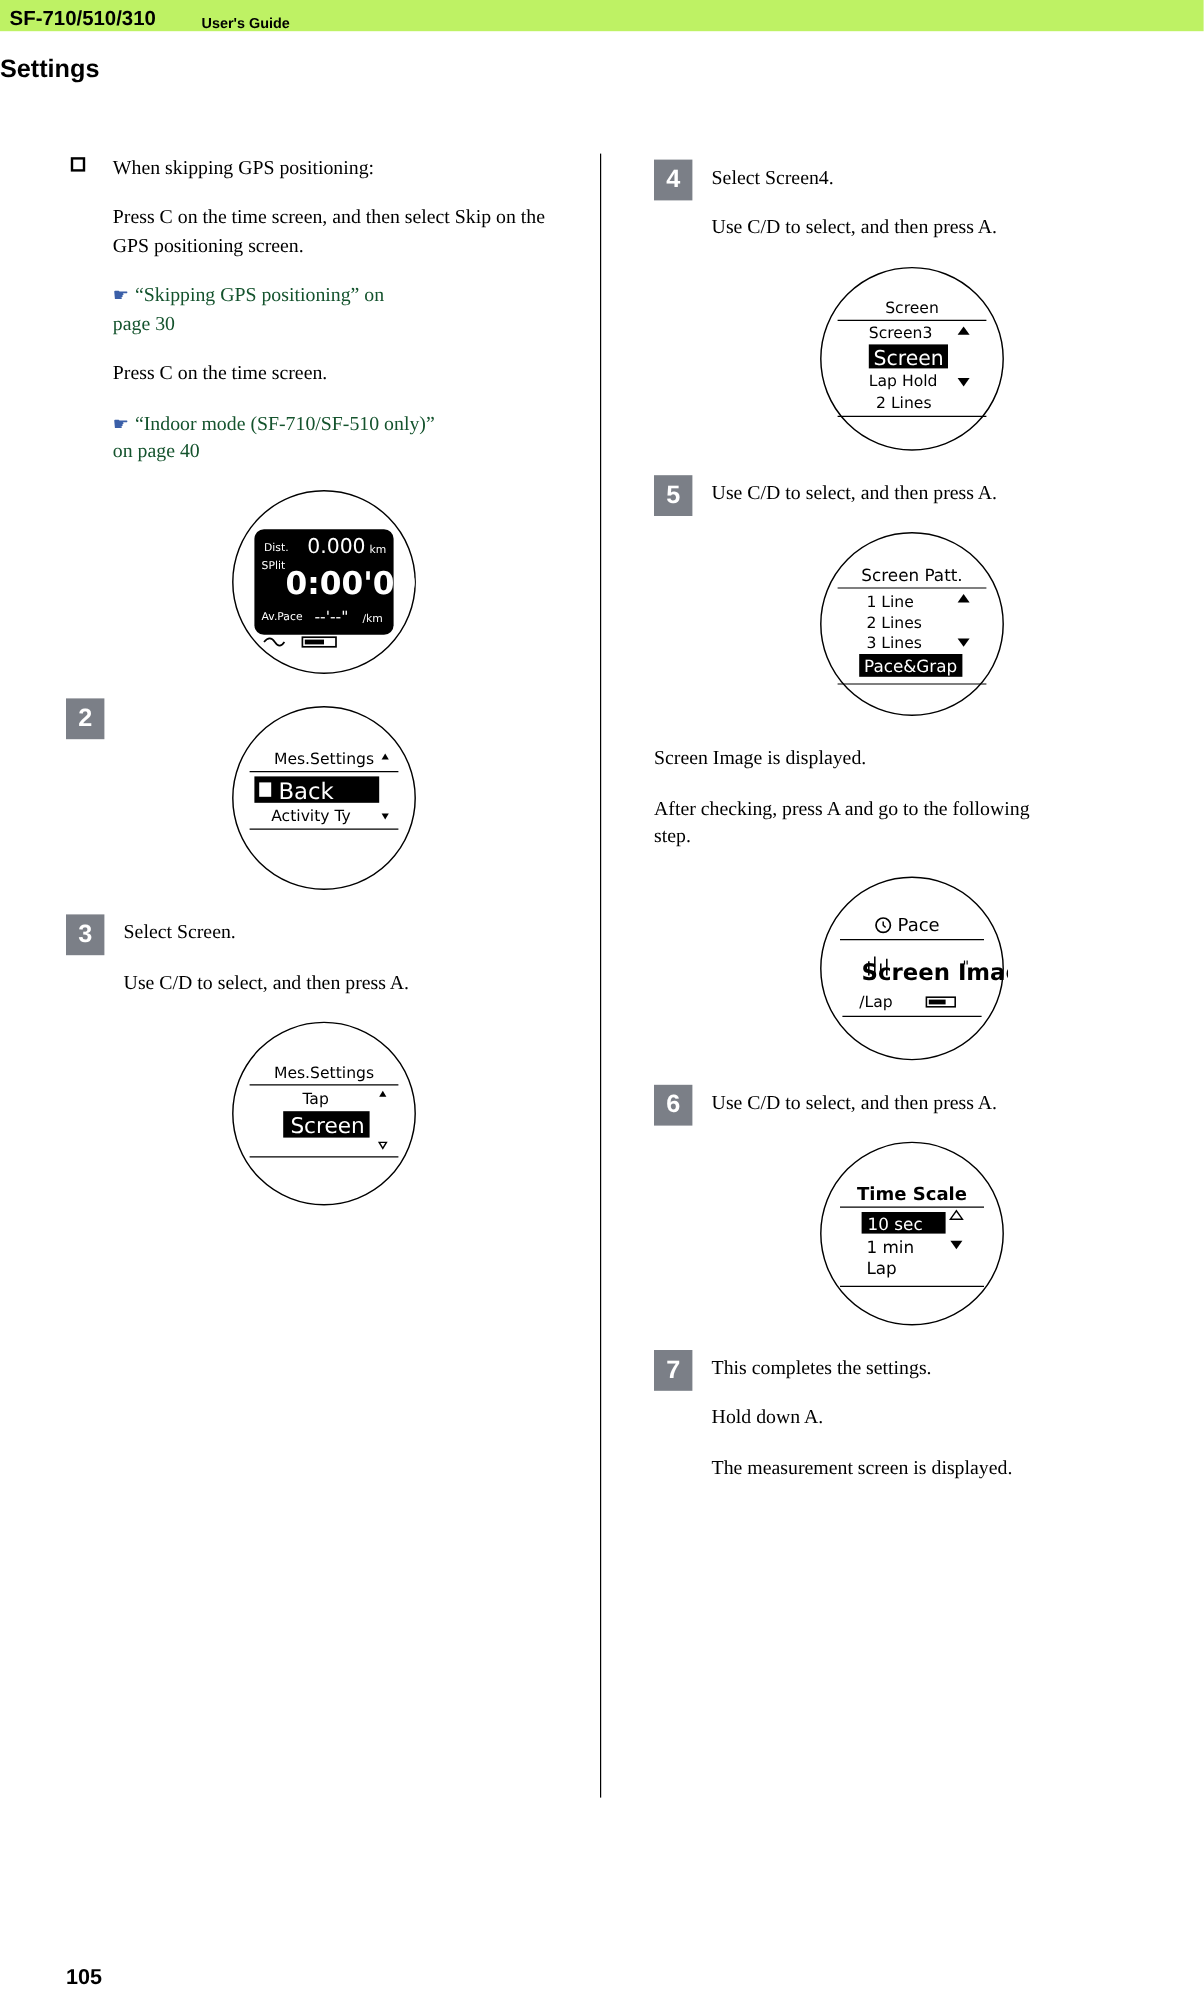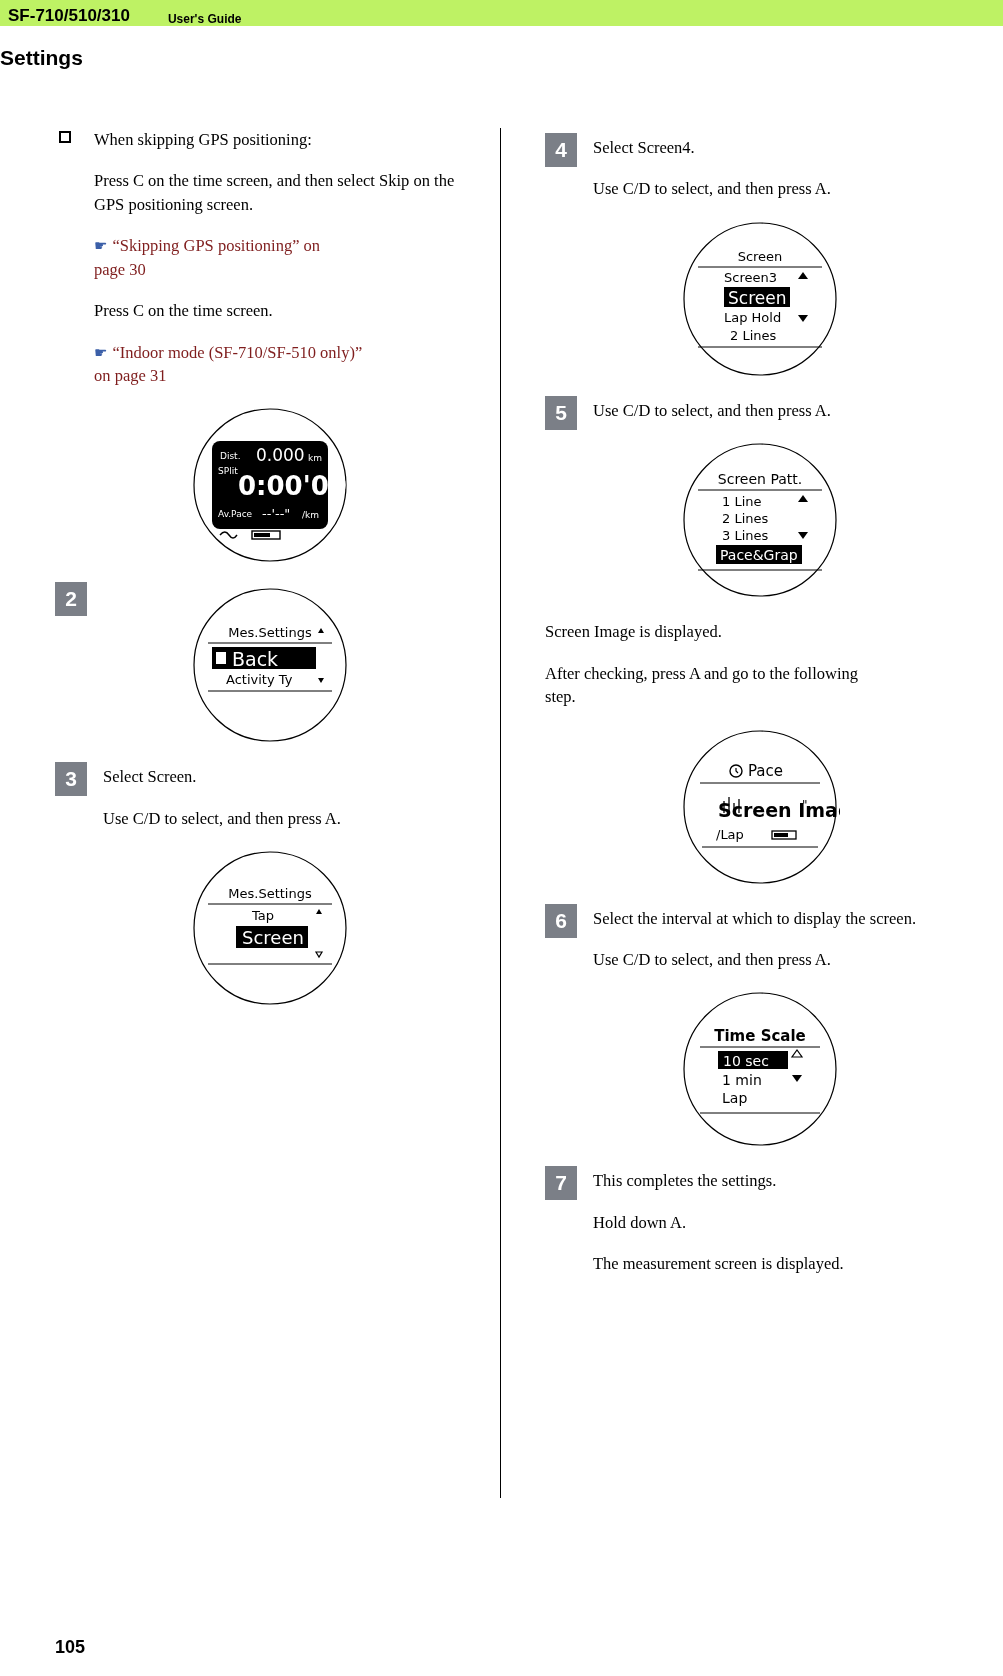--- a/index.html
+++ b/index.html
@@ -95,21 +95,21 @@
   }
   p {
     margin: 0 0 18px 0;
     font-size: 16.5px;
     line-height: 1.42;
   }
   .indent {
     padding-left: 39px;
   }
   .link {
-    color: #7f1d1d;
+    color: #14532d;
   }
   .pointer-icon {
     font-family: "DejaVu Sans", sans-serif;
     font-style: italic;
     font-size: 15px;
     color: #3b5fa8;
     margin-right: 5px;
   }
 
   .step {
@@ -177,21 +177,21 @@
   </div>
   <p class="indent"><span>Press </span><b>C</b><span> on the time screen, and then select </span><b>Skip</b><span> on the GPS positioning screen.</span></p>
   <p class="indent">
     <span class="pointer-icon">☛</span><span class="link">“Skipping GPS positioning” on</span><br>
     <span class="link">page 30</span>
   </p>
 
   <p class="indent"><span>Press </span><b>C</b><span> on the time screen.</span></p>
   <p class="indent">
     <span class="pointer-icon">☛</span><span class="link">“Indoor mode (SF-710/SF-510 only)”</span><br>
-    <span class="link">on page 31</span>
+    <span class="link">on page 40</span>
   </p>
 
   <div class="watch">
     <svg width="160" height="160" viewBox="0 0 160 160">
       <circle cx="80" cy="80" r="76" fill="#ffffff" stroke="#000" stroke-width="1.2"></circle>
       <rect x="22" y="36" width="116" height="88" rx="8" fill="#000000"></rect>
       <text class="watch-lcd-text" x="30" y="54" font-size="9" fill="#ffffff">Dist.</text>
       <text class="watch-lcd-text" x="66" y="56" font-size="17" fill="#ffffff">0.000</text>
       <text class="watch-lcd-text" x="118" y="56" font-size="9" fill="#ffffff">km</text>
       <text class="watch-lcd-text" x="28" y="69" font-size="9" fill="#ffffff">SPlit</text>
@@ -307,21 +307,20 @@
       </g>
       <text class="watch-lcd-text" x="36" y="112" font-size="13" fill="#000">/Lap</text>
       <rect x="92" y="104" width="24" height="8" fill="none" stroke="#000" stroke-width="1.3"></rect>
       <rect x="94" y="106" width="14" height="4" fill="#000"></rect>
       <line x1="22" y1="120" x2="138" y2="120" stroke="#000" stroke-width="1"></line>
     </svg>
   </div>
 
   <div class="step">
     <div class="step-num">6</div>
-    <p><span>Select the interval at which to display the screen.</span></p>
     <p><span>Use </span><b>C/D</b><span> to select, and then press </span><b>A</b><span>.</span></p>
   </div>
   <div class="watch">
     <svg width="160" height="160" viewBox="0 0 160 160">
       <circle cx="80" cy="80" r="76" fill="#ffffff" stroke="#000" stroke-width="1.2"></circle>
       <text class="watch-lcd-text" x="80" y="52" font-size="15" text-anchor="middle" fill="#000" font-weight="bold">Time Scale</text>
       <line x1="20" y1="58" x2="140" y2="58" stroke="#000" stroke-width="1"></line>
       <rect x="38" y="62" width="70" height="18" fill="#000"></rect>
       <text class="watch-lcd-text" x="43" y="77" font-size="14" fill="#ffffff">10 sec</text>
       <text class="watch-lcd-text" x="42" y="96" font-size="14" fill="#000">1 min</text>

